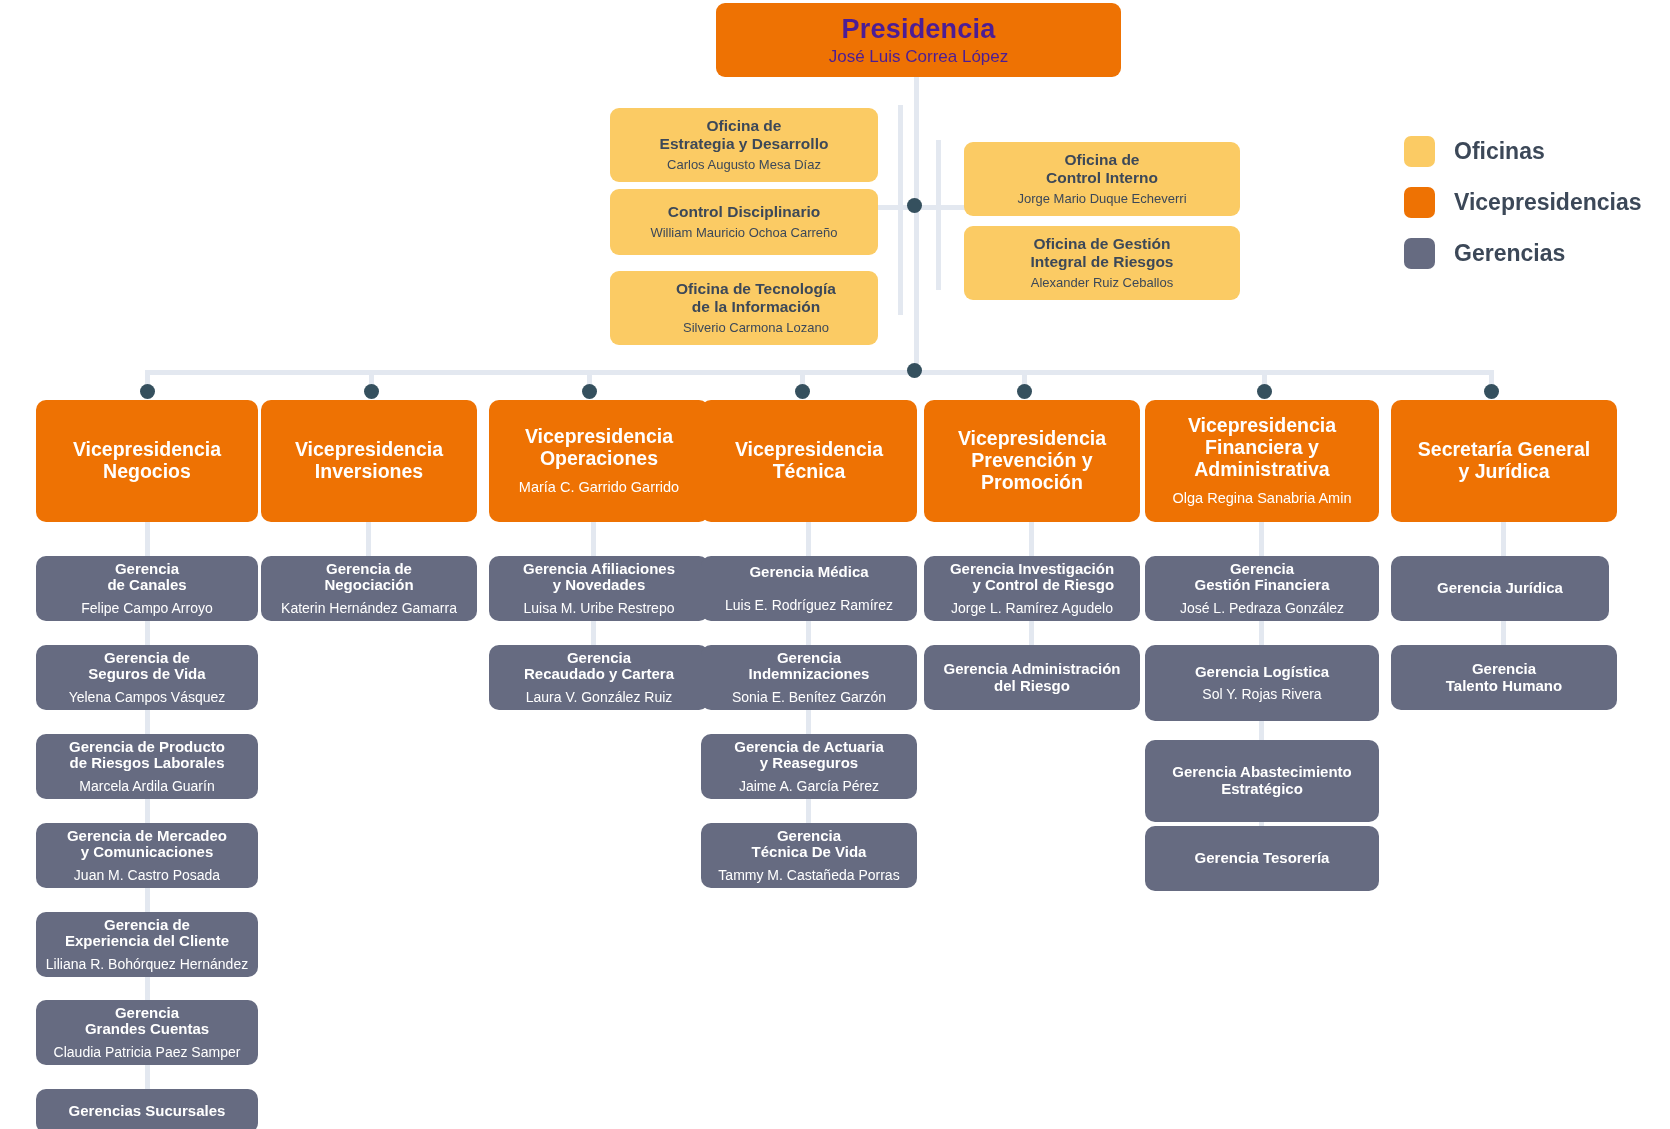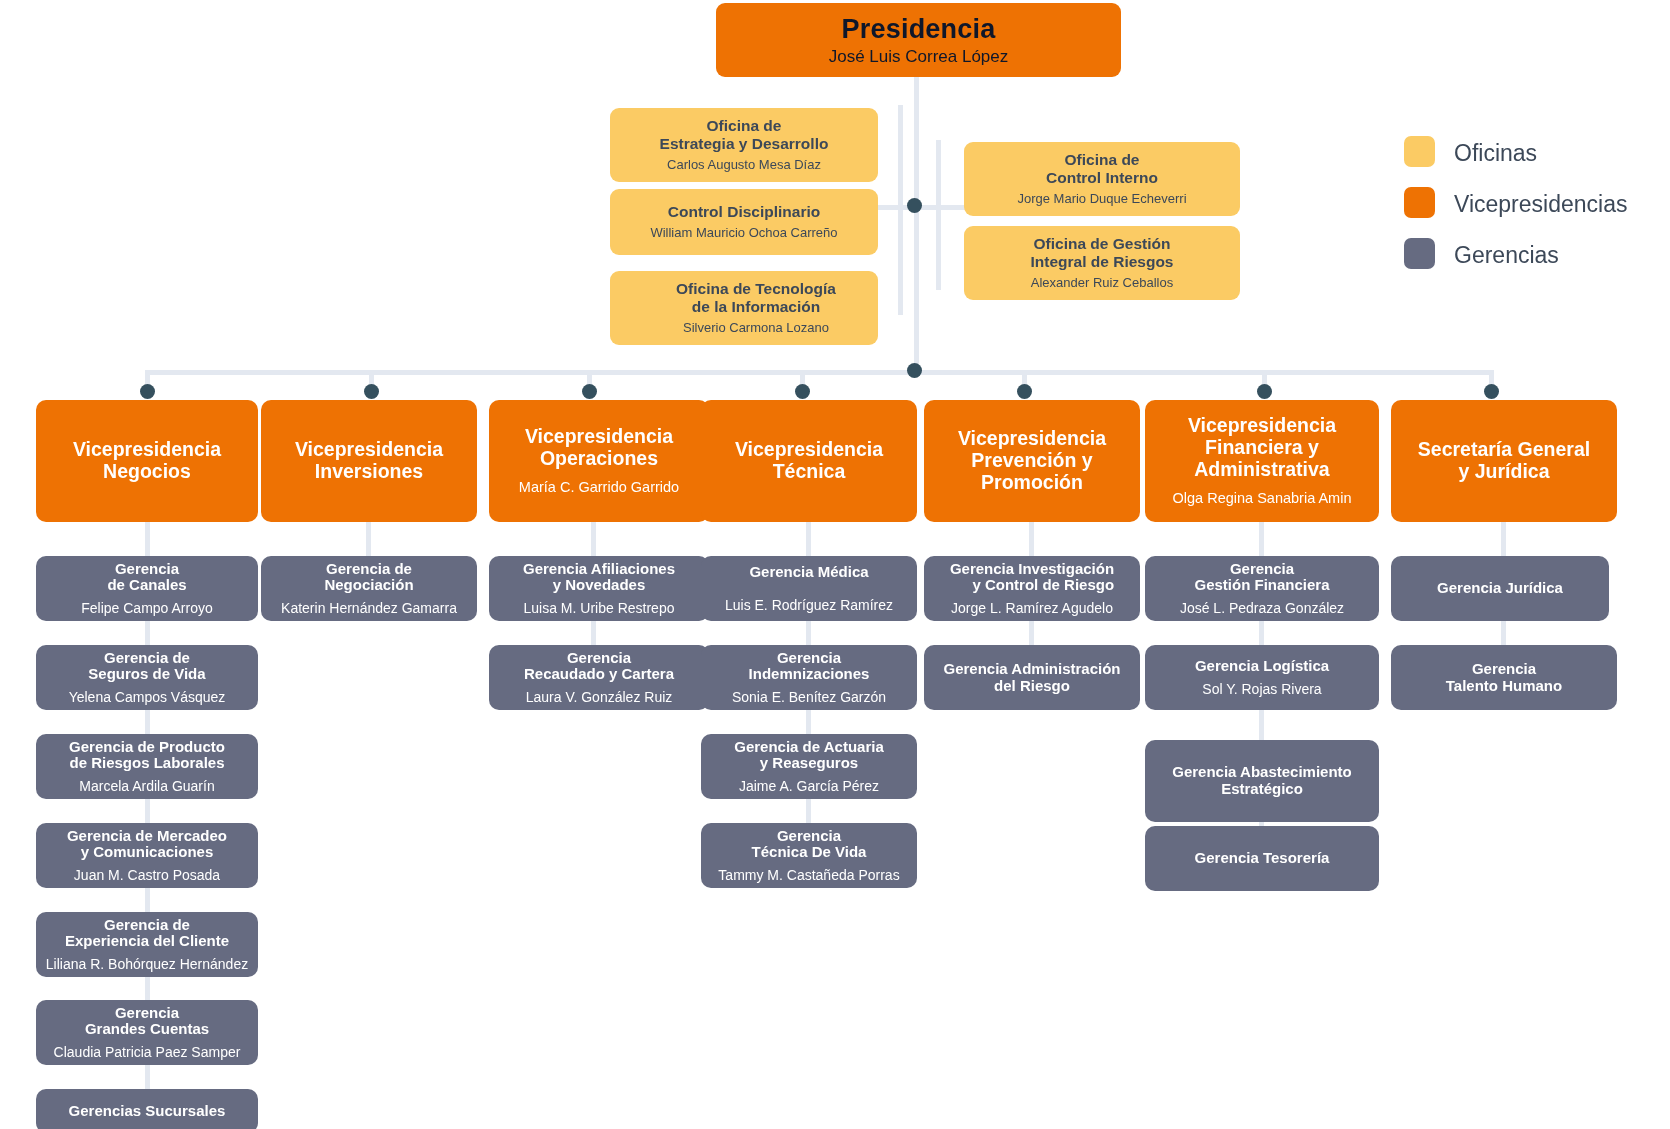--- a/index.html
+++ b/index.html
@@ -34,21 +34,21 @@
   }
   .node .person {
     font-weight: normal;
     line-height: 1.15;
     white-space: pre-line;
   }
 
   
   .president {
     background: #EE7203;
-    color: #0f172a;
+    color: #4c1d95;
     border-radius: 9px;
   }
   .president .title { font-size: 27px; letter-spacing: .2px; }
   .president .person { font-size: 17px; margin-top: 3px; }
 
   
   .office {
     background: #FBCB64;
     color: #3C4858;
     border-radius: 9px;
@@ -89,22 +89,23 @@
 
   
   #legend {
     position: absolute;
     left: 1404px;
     top: 136px;
     width: 250px;
   }
   .legend-row {
     display: flex;
-    align-items: flex-end;
+    align-items: center;
     margin-bottom: 20px;
+    font-weight: bold;
   }
   .legend-swatch {
     width: 31px;
     height: 31px;
     border-radius: 7px;
     flex: 0 0 auto;
   }
   .legend-label {
     margin-left: 19px;
     font-size: 23px;
@@ -306,21 +307,21 @@
 Financiera y
 Administrativa</div>
     <div class="person">Olga Regina Sanabria Amin</div>
   </div>
   <div class="conn v" style="left:1259px; top:522px; height:318px;"></div>
   <div class="node ger" style="left:1145px; top:556px; width:234px; height:65px;">
     <div class="title">Gerencia
 Gestión Financiera</div>
     <div class="person">José L. Pedraza González</div>
   </div>
-  <div class="node ger" style="left:1145px; top:645px; width:234px; height:65px;">
+  <div class="node ger" style="left:1145px; top:645px; width:234px; height:76px;">
     <div class="title">Gerencia Logística</div>
     <div class="person">Sol Y. Rojas Rivera</div>
   </div>
   <div class="node ger" style="left:1145px; top:740px; width:234px; height:82px;">
     <div class="title">Gerencia Abastecimiento
 Estratégico</div>
 
   </div>
   <div class="node ger" style="left:1145px; top:826px; width:234px; height:65px;">
     <div class="title">Gerencia Tesorería</div>

